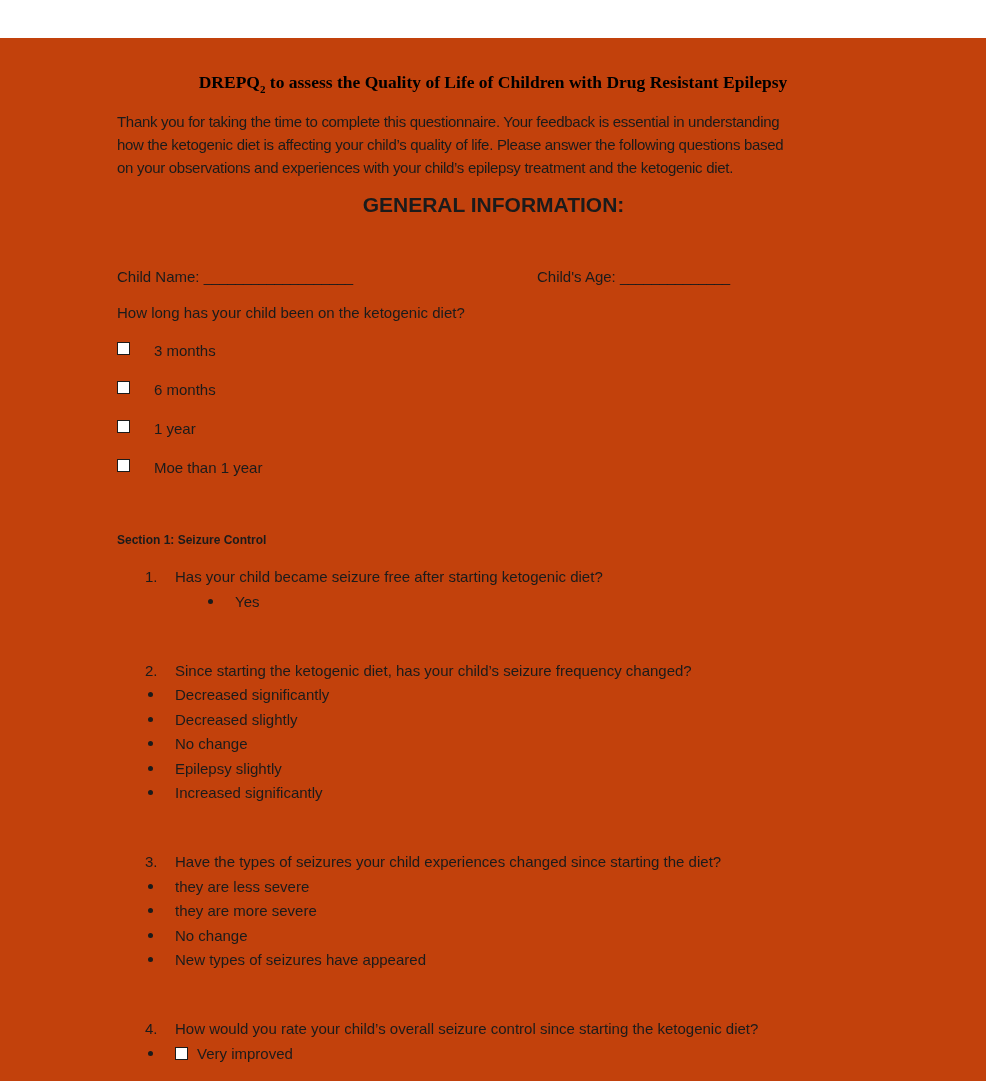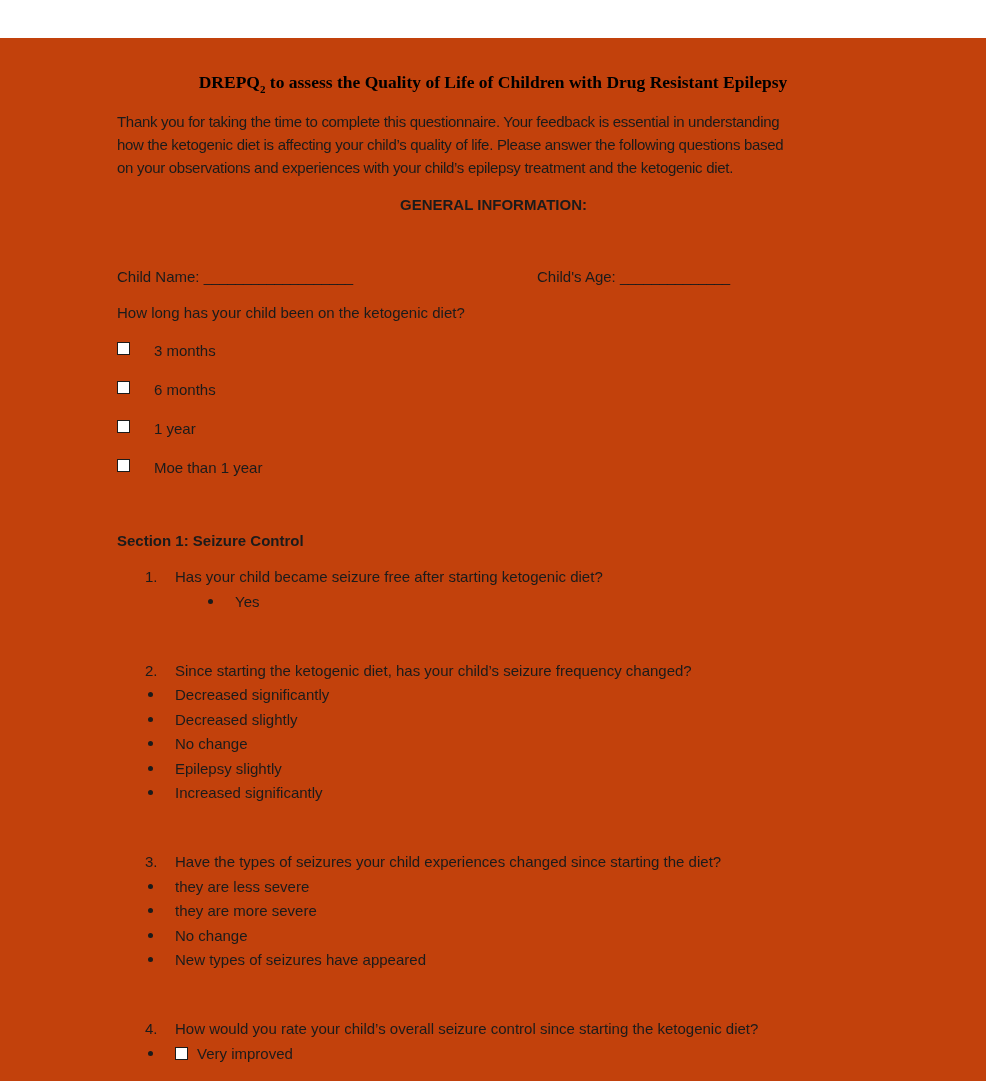--- a/index.html
+++ b/index.html
@@ -23,39 +23,39 @@
     text-align:center;
     margin:0; padding-top:33px;
     line-height:22px;
   }
   .doc-title sub { font-size:11px; line-height:0; }
 
   .intro { margin:17px 0 0 0; line-height:23px; letter-spacing:-0.3px; }
   .intro div { white-space:nowrap; }
 
   .general-heading {
-    text-align:center; font-weight:bold; font-size:15px;
+    text-align:center; font-weight:bold; font-size:21px;
     margin:16px 16px 0 0; line-height:19px;
   }
 
   .name-row { position:relative; margin-top:54px; height:20px; }
   .age-field { position:absolute; left:420px; top:0; }
   .blank-line { letter-spacing:-0.5px; }
 
   .duration-q { margin-top:15px; line-height:19px; }
 
   .cb-list { margin-top:20px; }
   .cb-item { display:flex; align-items:flex-start; height:19px; margin-bottom:20px;gap:15px; }
   .checkbox {
     width:11px; height:11px; flex:none;
     border:1.6px solid #1b1b1b;
     margin-right:9px; background:#fff;
   }
 
-  .section-heading { font-weight:bold; margin:53px 0 0 0; line-height:19px; font-size:15px; }
+  .section-heading { font-weight:bold; margin:53px 0 0 0; line-height:19px; font-size:12px; }
 
   .q-block { margin-top:17px; }
   .q-block + .q-block { margin-top:50px; }
 
   .q-row, .opt-row { display:flex; line-height:19px; margin-bottom:5.5px; }
   .q-num { flex:none; width:30px; margin-left:28px; }
   .marker { flex:none; width:30px; margin-left:28px; display:flex; align-items:center; }
   .opt-row.deep .marker { margin-left:88px; }
   .dot { width:5px; height:5px; border-radius:50%; background:#1b1b1b; margin-left:3px; }
   .opt-row .checkbox { margin-top:3px; }

